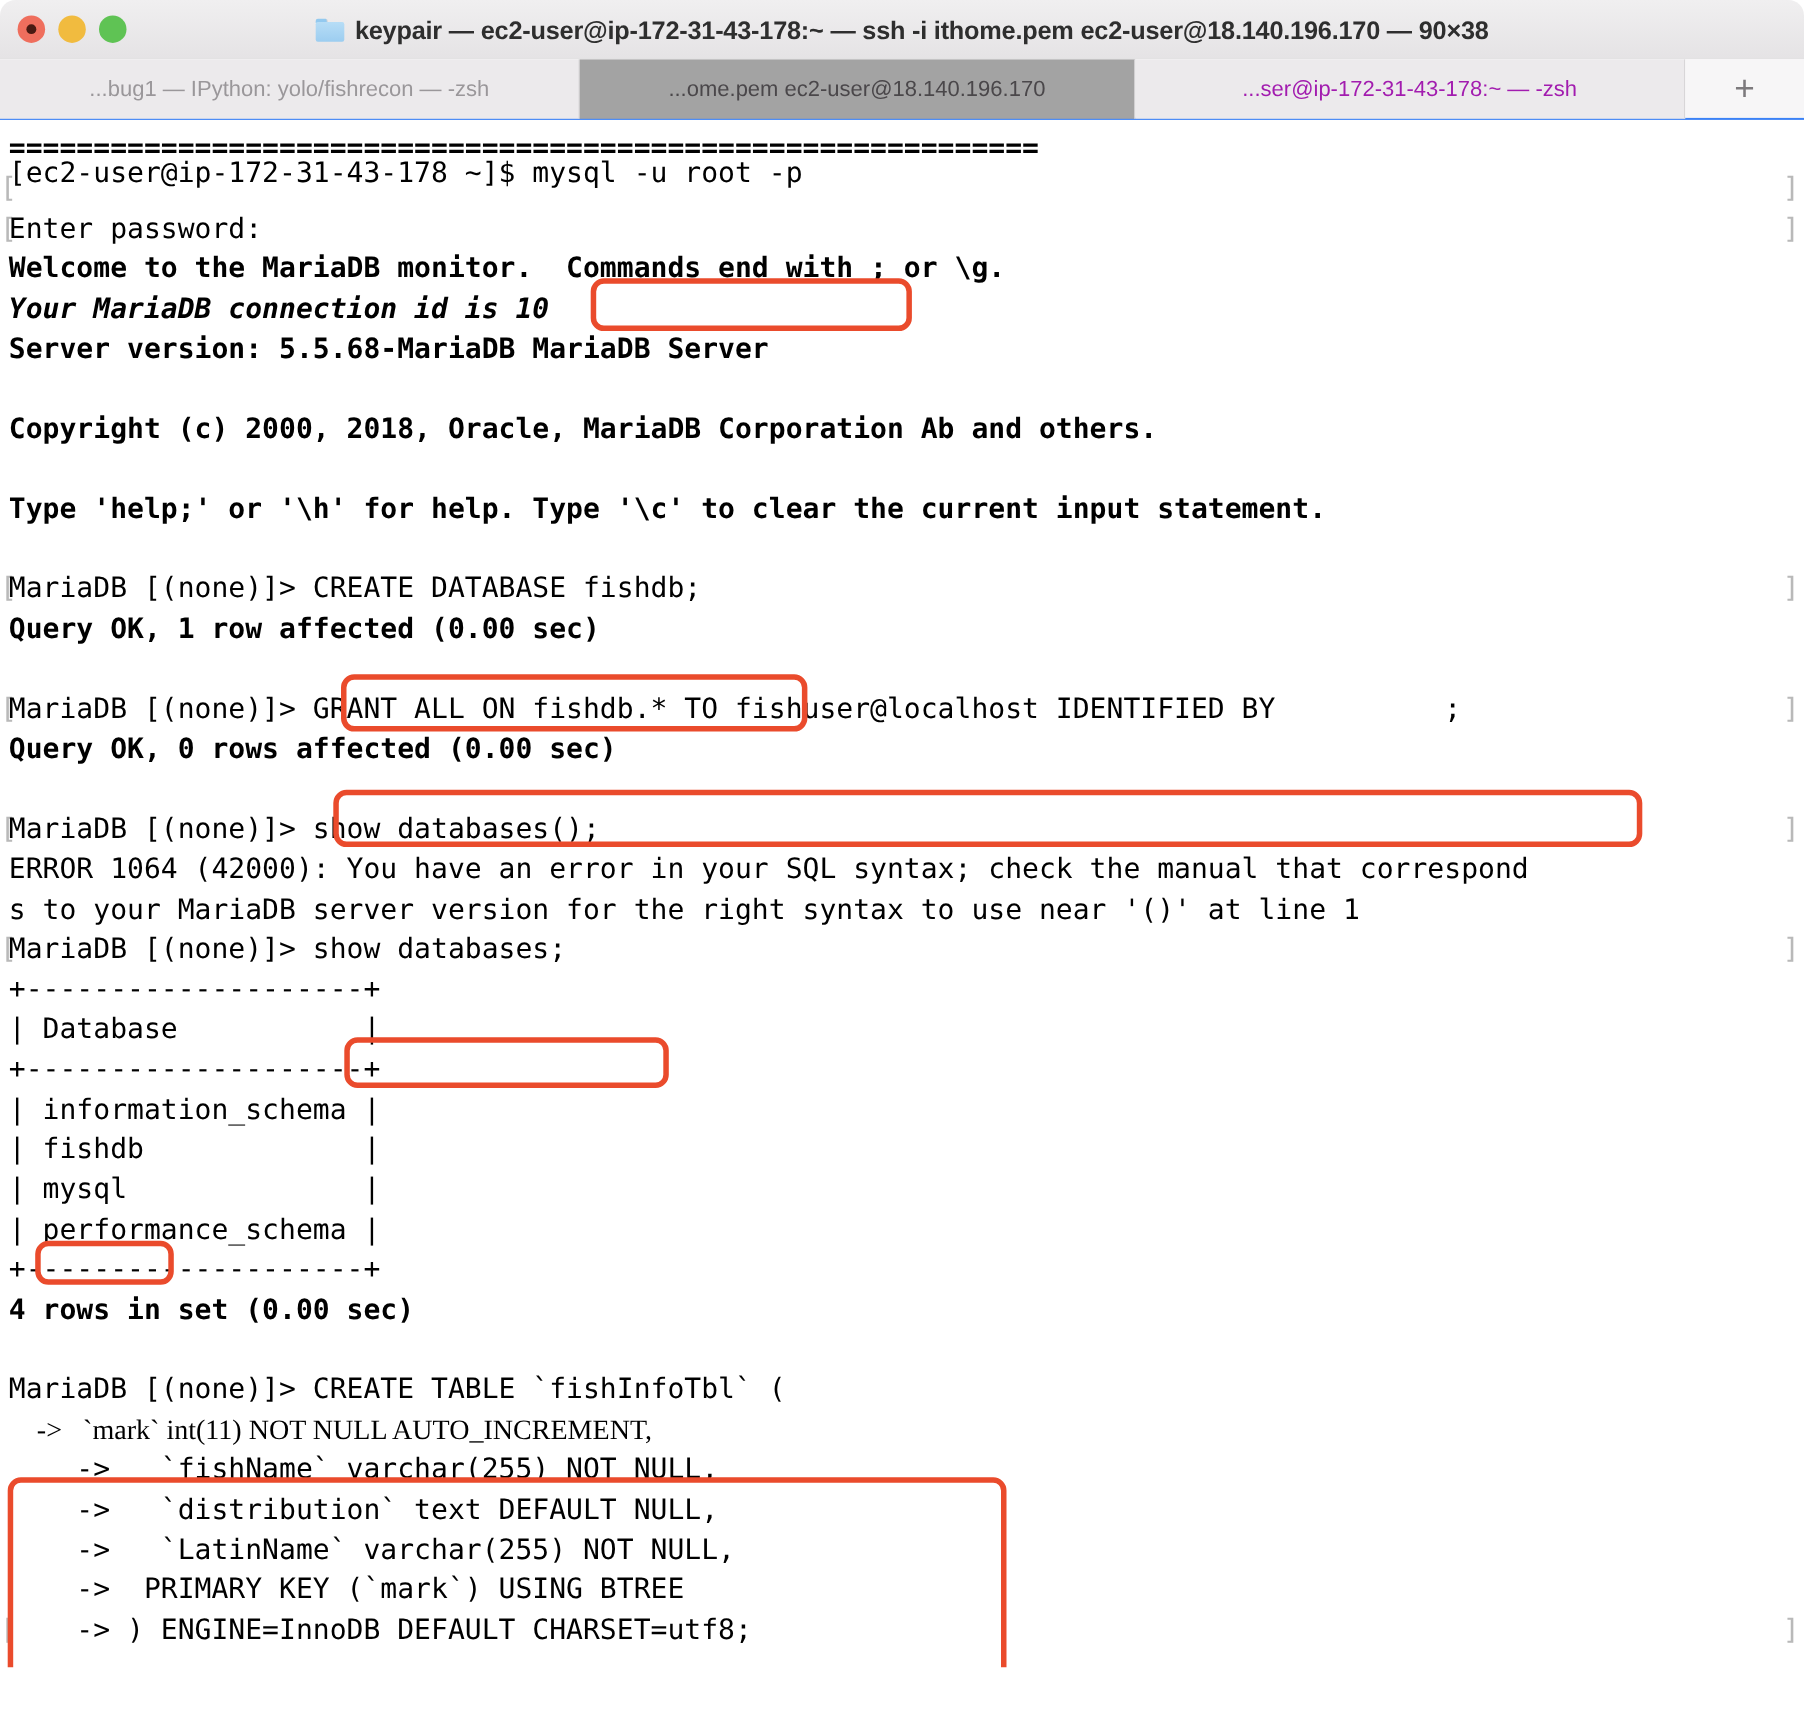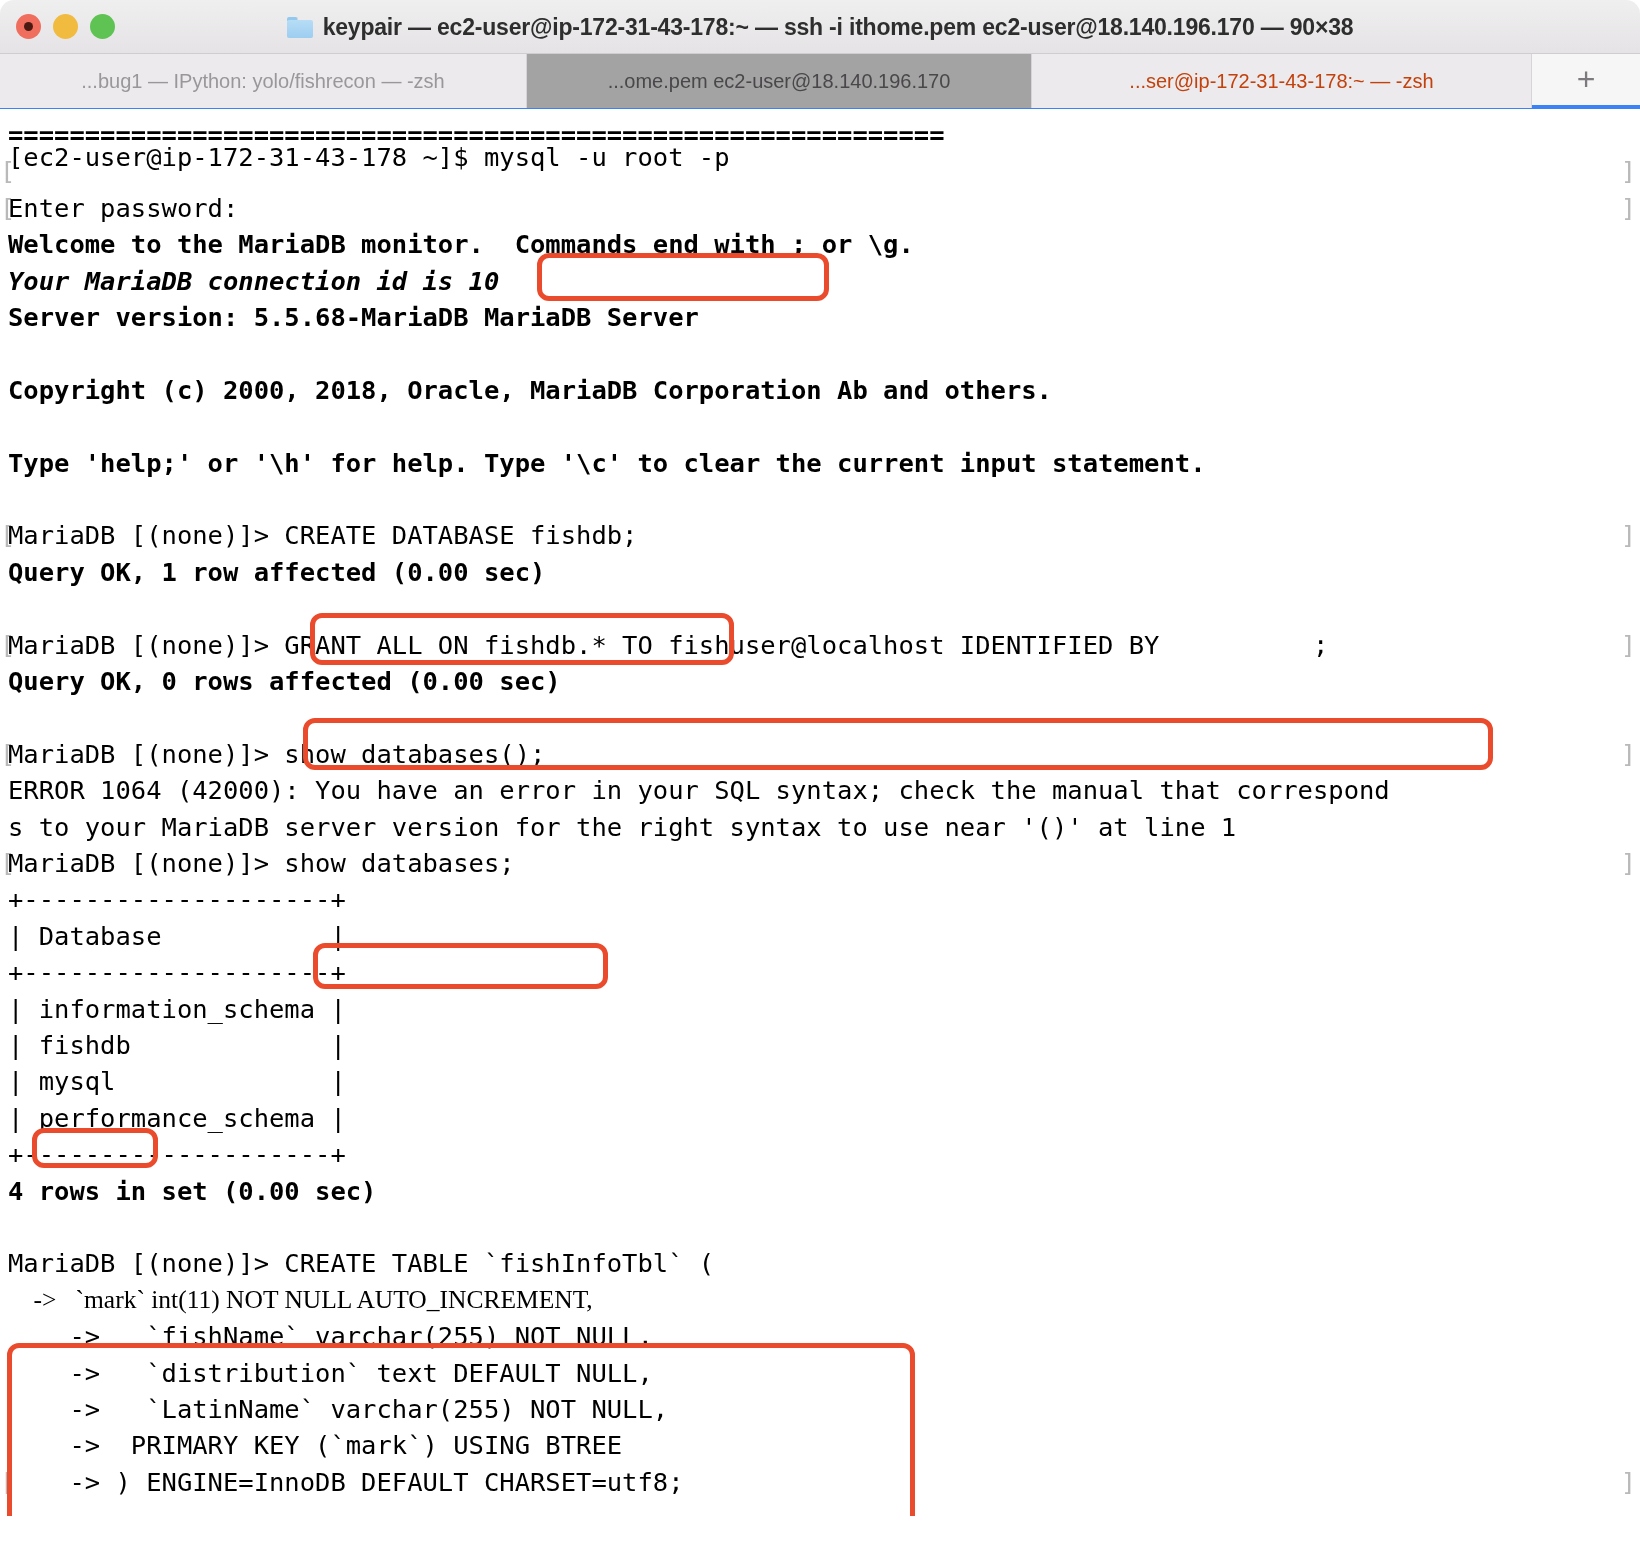--- a/index.html
+++ b/index.html
@@ -94,21 +94,21 @@
     white-space: nowrap;
   }
 
   
   .tabbar {
     position: absolute;
     left: 0; top: 54px;
     width: 1640px;
     height: 55px;
     background: #f7f6f7;
-    border-bottom: 4px solid #3b82f6;
+    border-bottom: 2px solid #3b82f6;
     display: flex;
     box-sizing: border-box;
   }
   .tab {
     height: 54px;
     display: flex;
     align-items: center;
     justify-content: center;
     font-size: 20px;
     color: #9a979a;
@@ -118,21 +118,21 @@
     white-space: nowrap;
     overflow: hidden;
   }
   .tab.w1 { width: 527px; }
   .tab.w2 { width: 505px; }
   .tab.w3 { width: 500px; }
   .tab.active {
     background: #a3a3a3;
     color: #4a474a;
   }
-  .tab.semi { color: #c2410c; }
+  .tab.semi { color: #a21caf; }
   .tab-add {
     flex: 1;
     display: flex;
     align-items: center;
     justify-content: center;
     background: #f7f6f7;
     font-size: 32px;
     color: #7d7a7d;
     font-weight: 300;
   }

